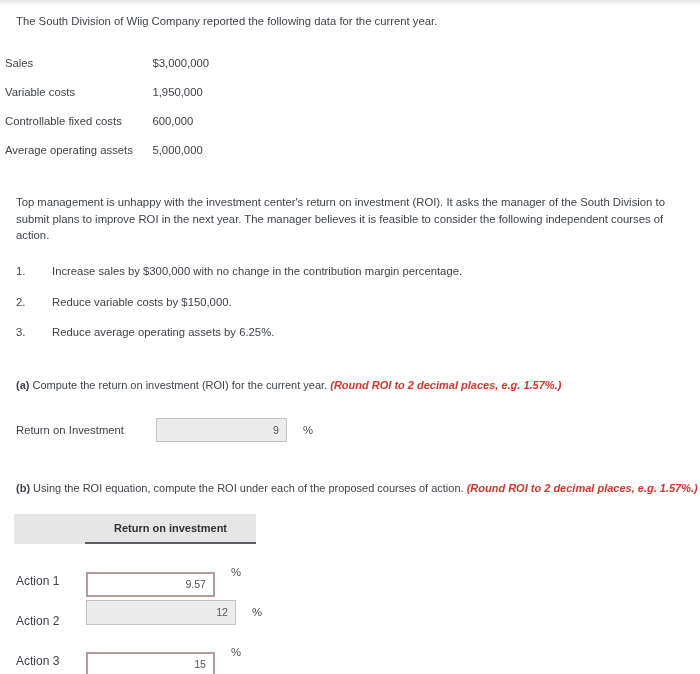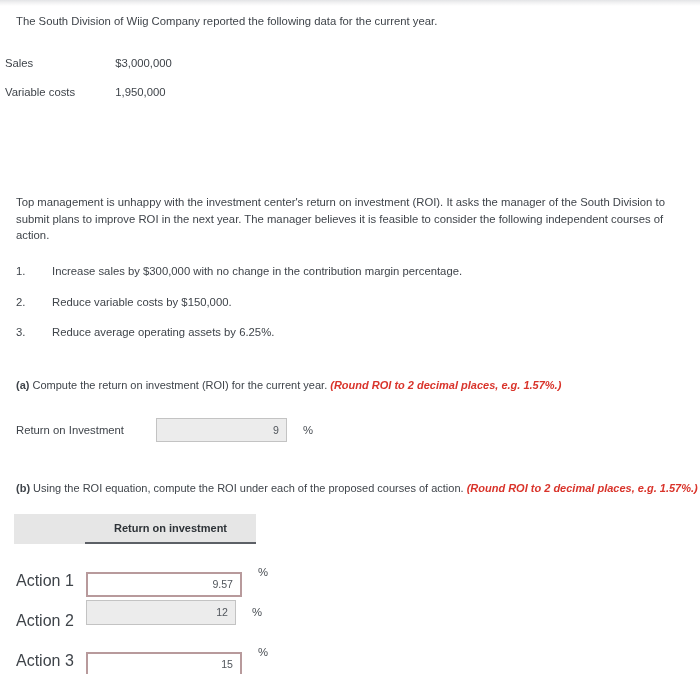--- a/index.html
+++ b/index.html
@@ -182,26 +182,26 @@
     width: 300px;
   }
   .roi-row {
     display: flex;
     align-items: center;
     height: 40px;
   }
   .roi-row-label {
     width: 70px;
     flex: 0 0 70px;
-    font-size: 16px;
+    font-size: 12px;
     color: #3f444a;
     margin-top: 17px;
   }
   .field-active {
-    width: 156px;
+    width: 129px;
     height: 25px;
     background: #ffffff;
     border: 2px solid #b89a9c;
     margin-top: 24px;
   }
   .field-disabled {
     width: 150px;
     height: 25px;
     background: #ececec;
     border: 1px solid #c3c3c3;
@@ -219,20 +219,28 @@
   <table class="fin-table">
     <tbody>
       <tr>
         <td class="label">Sales</td>
         <td class="value">$3,000,000</td>
       </tr>
       <tr>
         <td class="label">Variable costs</td>
         <td class="value">1,950,000</td>
       </tr>
+      <tr>
+        <td class="label">Controllable fixed costs</td>
+        <td class="value">600,000</td>
+      </tr>
+      <tr>
+        <td class="label">Average operating assets</td>
+        <td class="value">5,000,000</td>
+      </tr>
     </tbody>
   </table>
 
   <div class="para">Top management is unhappy with the investment center's return on investment (ROI). It asks the manager of the South Division to submit plans to improve ROI in the next year. The manager believes it is feasible to consider the following independent courses of action.</div>
 
   <div class="courses">
     <div class="course-row">
       <span class="course-num">1.</span>
       <span class="course-text">Increase sales by $300,000 with no change in the contribution margin percentage.</span>
     </div>

